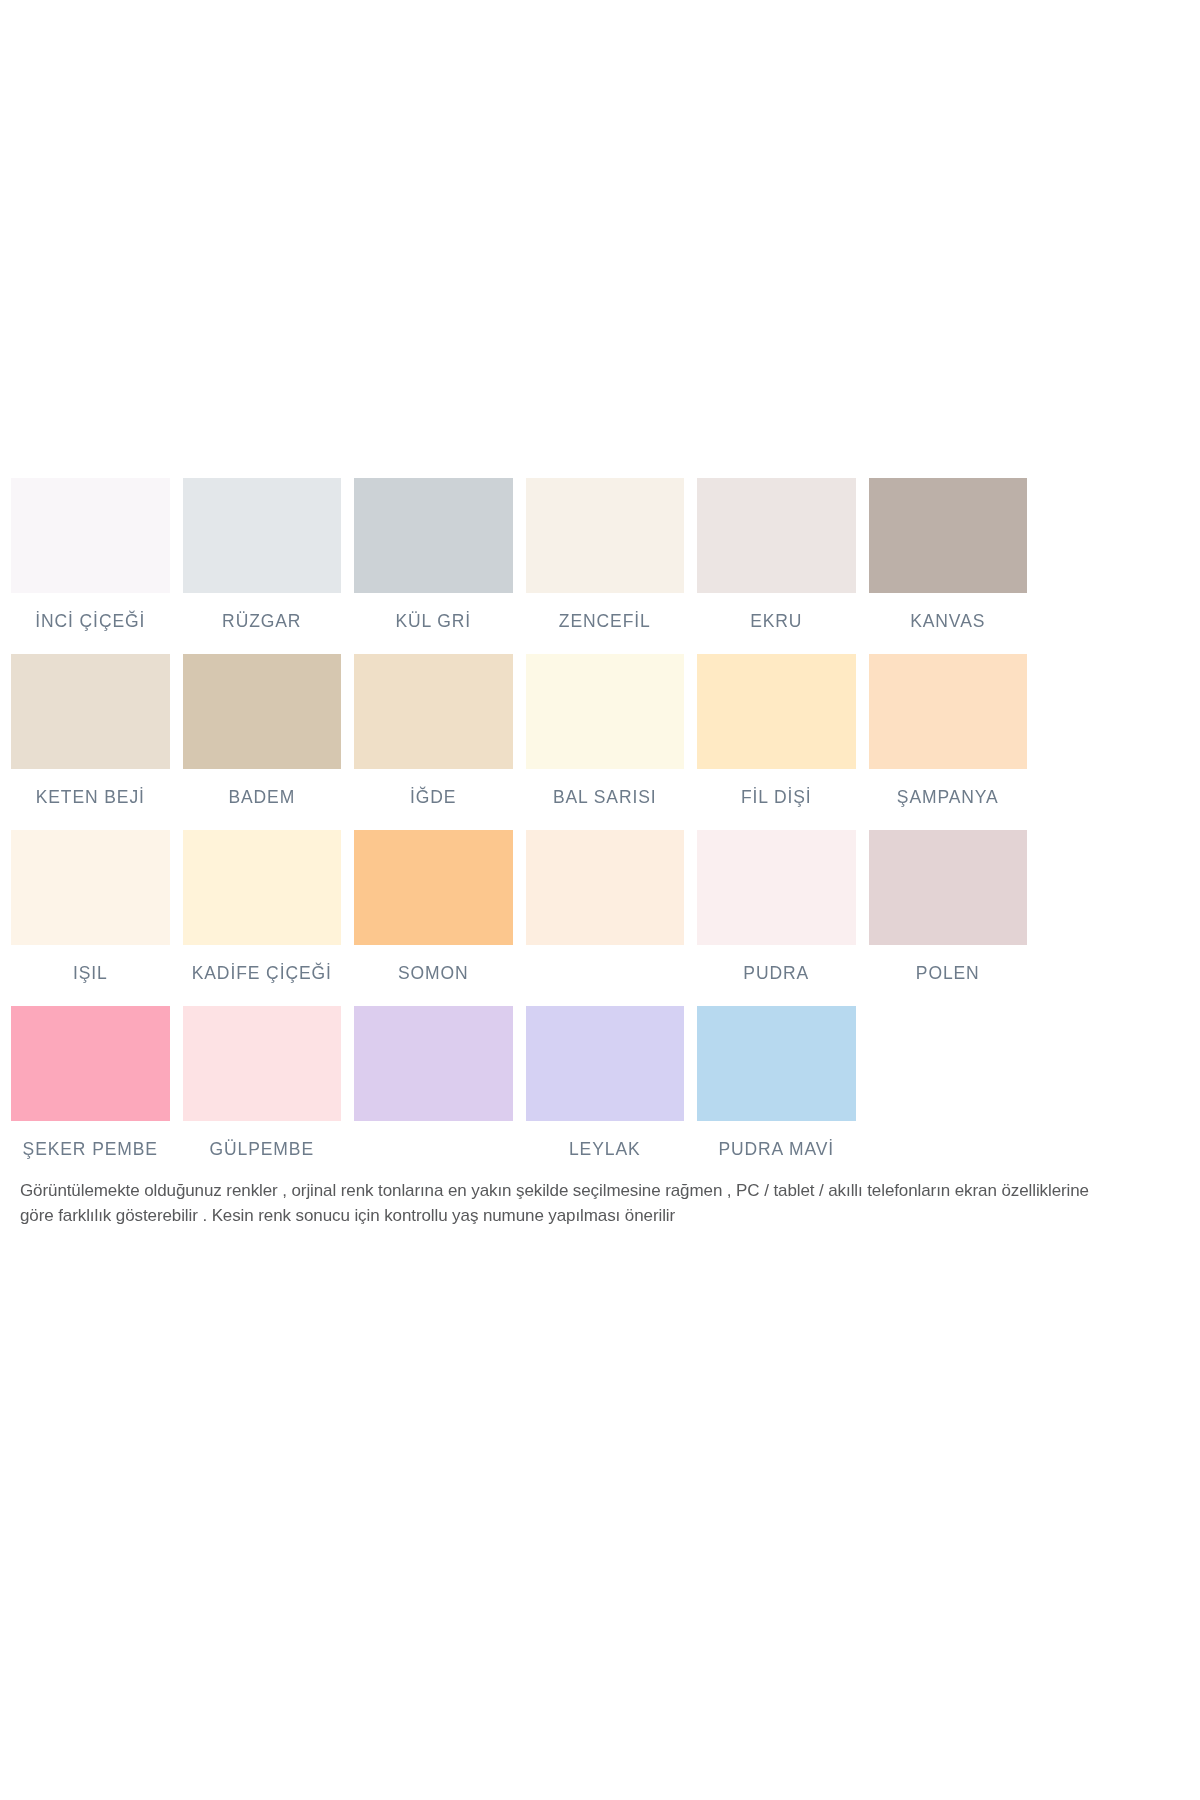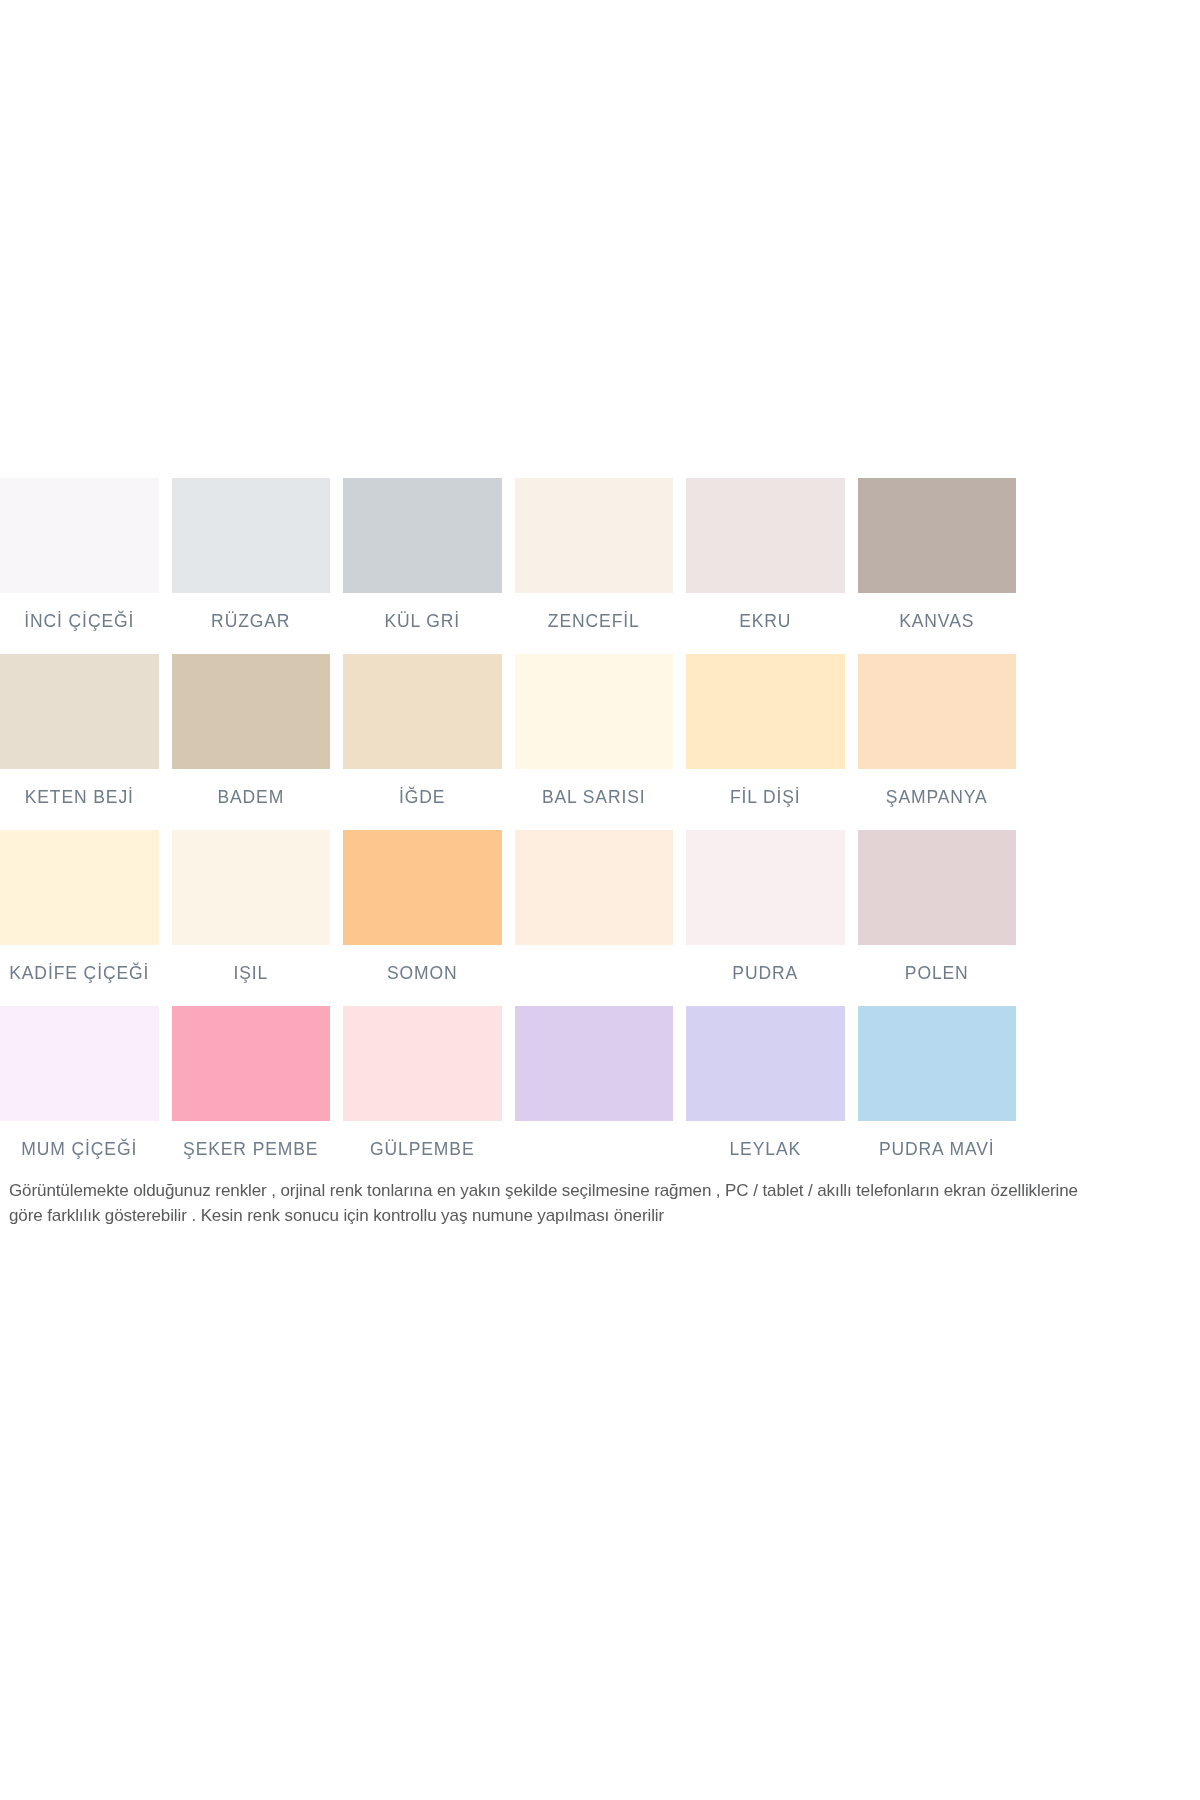--- a/index.html
+++ b/index.html
@@ -11,21 +11,21 @@
     width: 1200px;
     height: 1800px;
     font-family: "Liberation Sans", sans-serif;
     overflow: hidden;
     position: relative;
   }
 
   
   #palette-sheet {
     position: absolute;
-    left: 0;
+    left: 11px;
     top: 478px;
     width: 1016px;
   }
 
   .palette-grid {
     display: grid;
     grid-template-columns: repeat(6, 1fr);
     column-gap: 13px;
     row-gap: 0px;
   }
@@ -121,49 +121,45 @@
       <span class="swatch-label">FİL DİŞİ</span>
     </div>
     <div class="swatch-cell">
       <span class="swatch-chip" style="background-color:#fde0c2;"></span>
       <span class="swatch-label">ŞAMPANYA</span>
     </div>
   </div>
 
   <div class="palette-grid">
     <div class="swatch-cell">
+      <span class="swatch-chip" style="background-color:#fdf4e8;"></span>
+      <span class="swatch-label">IŞIL</span>
+    </div>
+    <div class="swatch-cell">
       <span class="swatch-chip" style="background-color:#fff3d9;"></span>
       <span class="swatch-label">KADİFE ÇİÇEĞİ</span>
-    </div>
-    <div class="swatch-cell">
-      <span class="swatch-chip" style="background-color:#fdf4e8;"></span>
-      <span class="swatch-label">IŞIL</span>
     </div>
     <div class="swatch-cell">
       <span class="swatch-chip" style="background-color:#fcc78e;"></span>
       <span class="swatch-label">SOMON</span>
     </div>
     <div class="swatch-cell">
       <span class="swatch-chip" style="background-color:#fdeee0;"></span>
     </div>
     <div class="swatch-cell">
       <span class="swatch-chip" style="background-color:#faeff0;"></span>
       <span class="swatch-label">PUDRA</span>
     </div>
     <div class="swatch-cell">
       <span class="swatch-chip" style="background-color:#e3d3d4;"></span>
       <span class="swatch-label">POLEN</span>
     </div>
   </div>
 
   <div class="palette-grid">
-    <div class="swatch-cell">
-      <span class="swatch-chip" style="background-color:#f9eefc;"></span>
-      <span class="swatch-label">MUM ÇİÇEĞİ</span>
-    </div>
     <div class="swatch-cell">
       <span class="swatch-chip" style="background-color:#fca8bb;"></span>
       <span class="swatch-label">ŞEKER PEMBE</span>
     </div>
     <div class="swatch-cell">
       <span class="swatch-chip" style="background-color:#fde2e4;"></span>
       <span class="swatch-label">GÜLPEMBE</span>
     </div>
     <div class="swatch-cell">
       <span class="swatch-chip" style="background-color:#dccdee;"></span>

